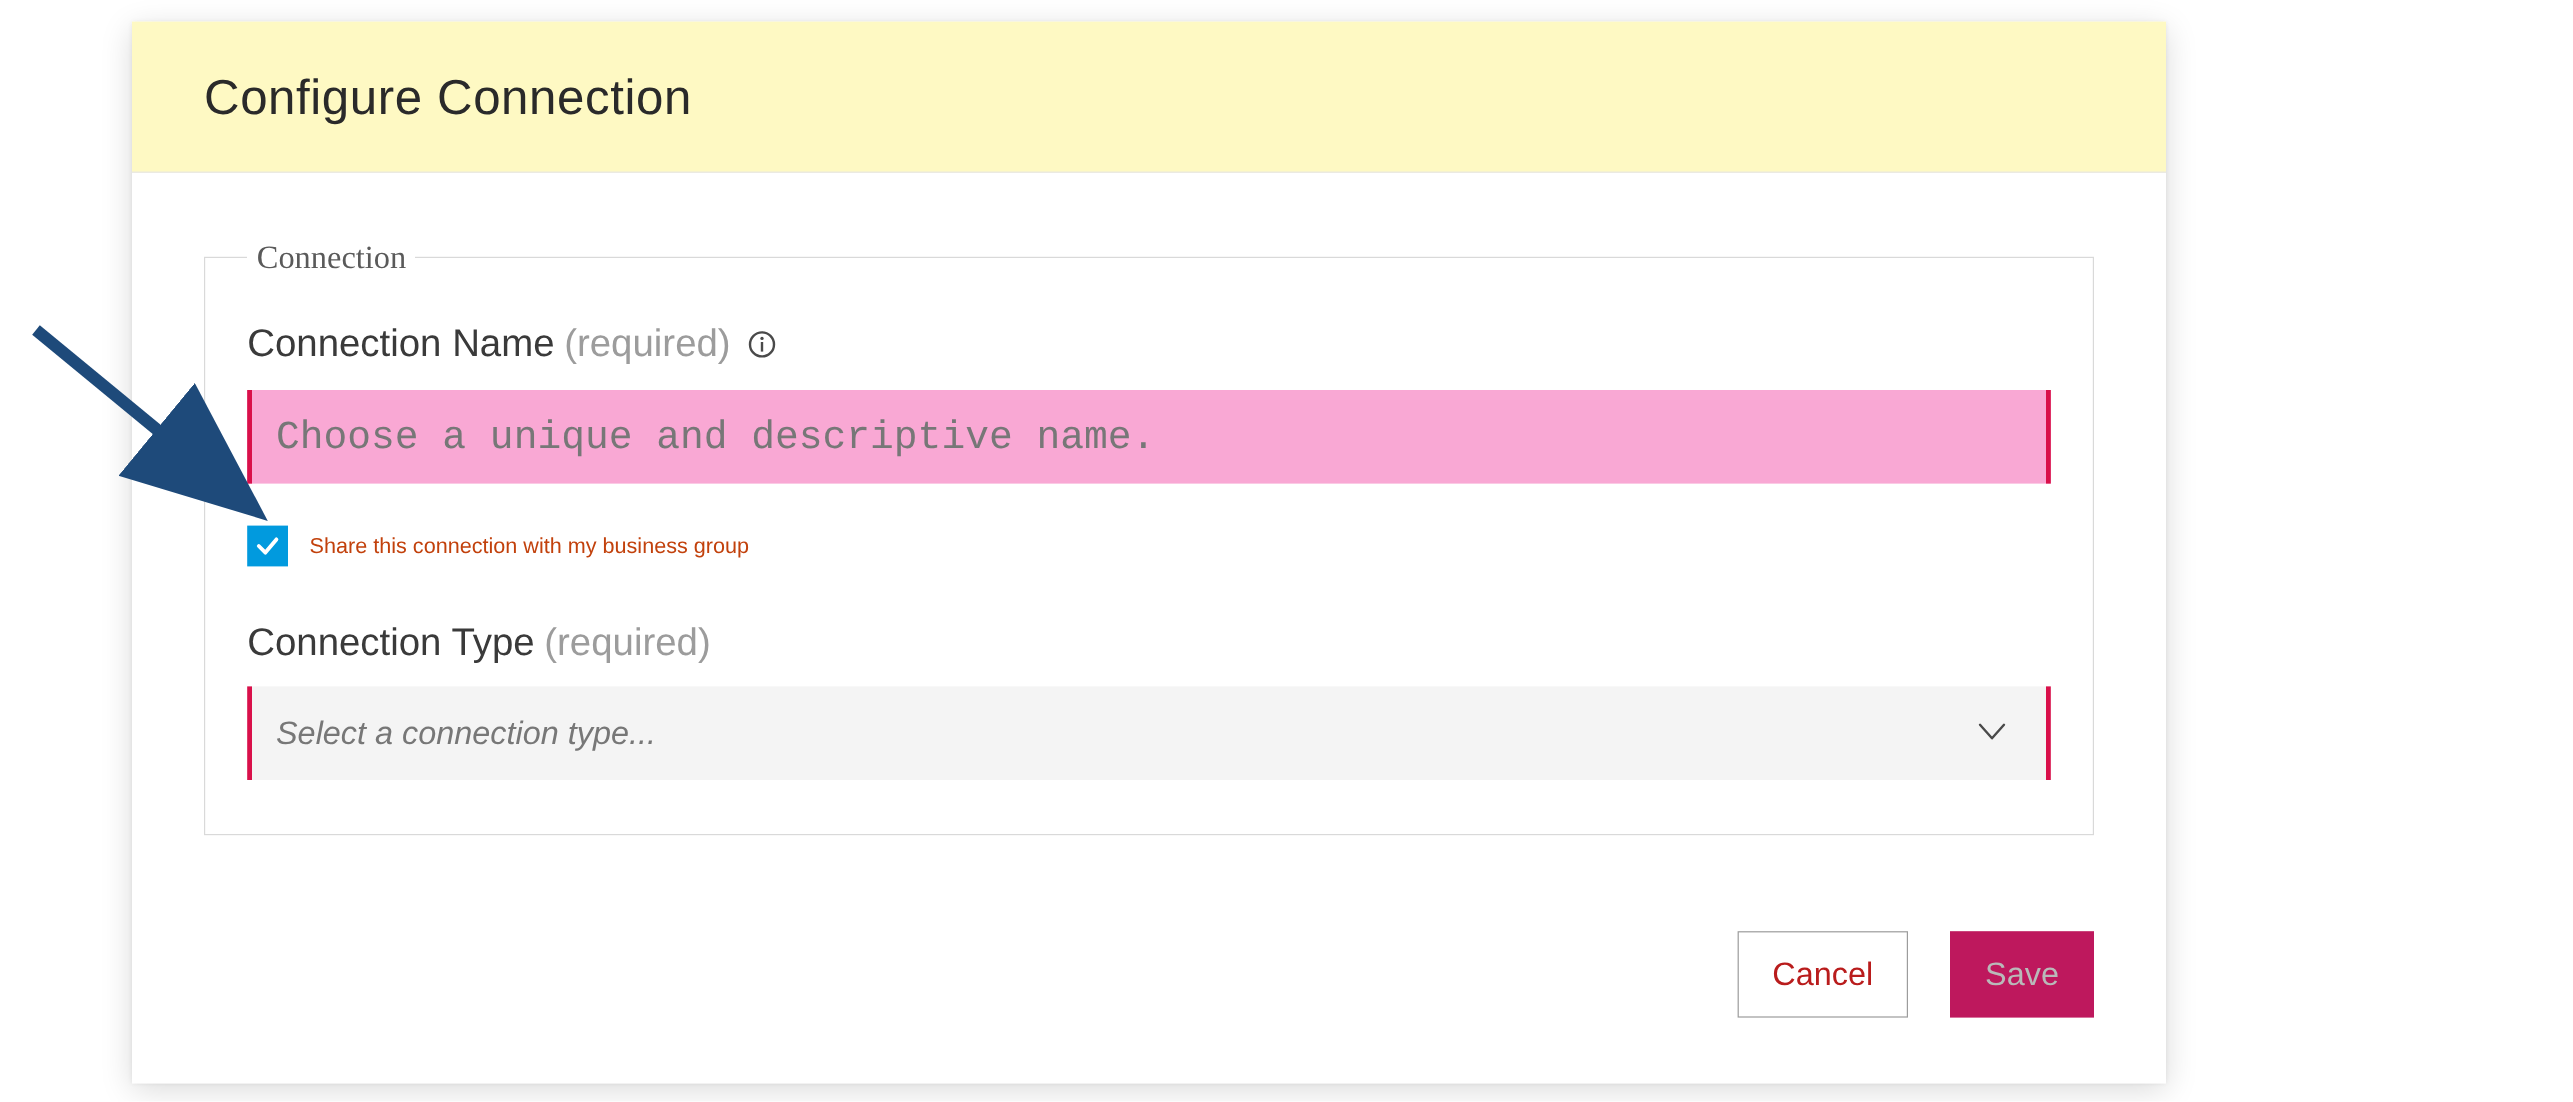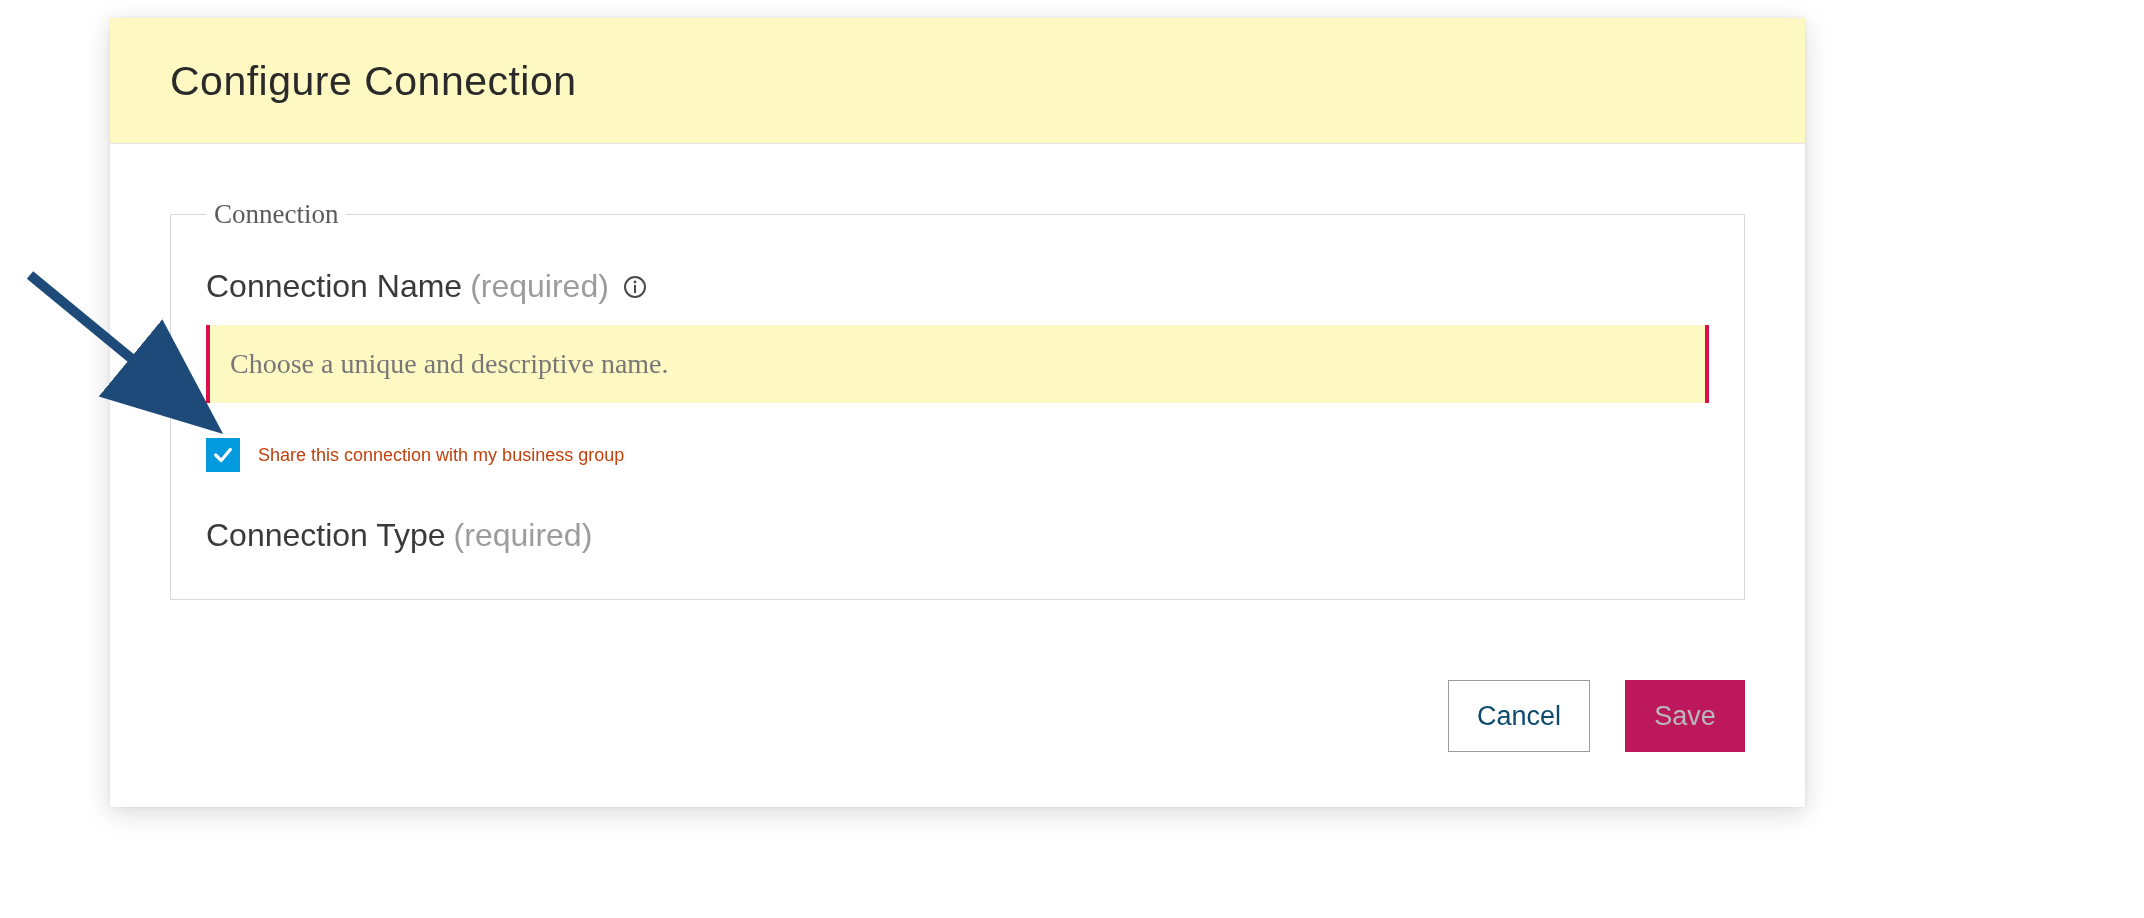--- a/index.html
+++ b/index.html
@@ -76,28 +76,28 @@
     justify-content: center;
     margin-left: 6px;
   }
 
   .text-input {
     margin-top: 20px;
     width: 100%;
     height: 78px;
     box-sizing: border-box;
     border: none;
-    background: #fef9c3;
+    background: #f9a8d4;
     border-left: 4px solid #d9104a;
     border-right: 4px solid #d9104a;
-    font-size: 28px;
+    font-size: 33px;
     padding: 0 20px;
     color: #333;
     outline: none;
-    font-family: Liberation Serif, serif;
+    font-family: Liberation Mono, monospace;
   }
   .text-input::placeholder {
     color: #777;
   }
 
   .checkbox-row {
     margin-top: 35px;
     display: flex;
     align-items: center;
     gap: 18px;
@@ -166,21 +166,21 @@
     display: flex;
     align-items: center;
     justify-content: center;
     box-sizing: border-box;
     cursor: pointer;
     font-family: inherit;
   }
   .btn-cancel {
     background: #ffffff;
     border: 1px solid #9c9c9c;
-    color: #0c4a6e;
+    color: #b91c1c;
   }
   .btn-save {
     background: #be185d;
     border: none;
     color: #b9b9b9;
     cursor: default;
   }
 
   
   .annotation-arrow {
@@ -225,20 +225,28 @@
           </svg>
         </div>
         <div class="checkbox-label">Share this connection with my business group</div>
       </div>
 
       <div class="form-row type-row">
         <div class="field-label">
           <span>Connection Type</span>
           <span class="req">(required)</span>
         </div>
+        <div class="select-wrap">
+          <span class="select-placeholder">Select a connection type...</span>
+          <span class="select-caret">
+            <svg viewBox="0 0 24 24" fill="none">
+              <path d="M4 8 L12 17 L20 8" stroke="#4a4a4a" stroke-width="1.6" fill="none" stroke-linecap="round" stroke-linejoin="round"></path>
+            </svg>
+          </span>
+        </div>
       </div>
 
     </fieldset>
   </div>
 
   <div class="dialog-footer">
     <button class="btn btn-cancel">Cancel</button>
     <button class="btn btn-save" disabled="">Save</button>
   </div>
 

